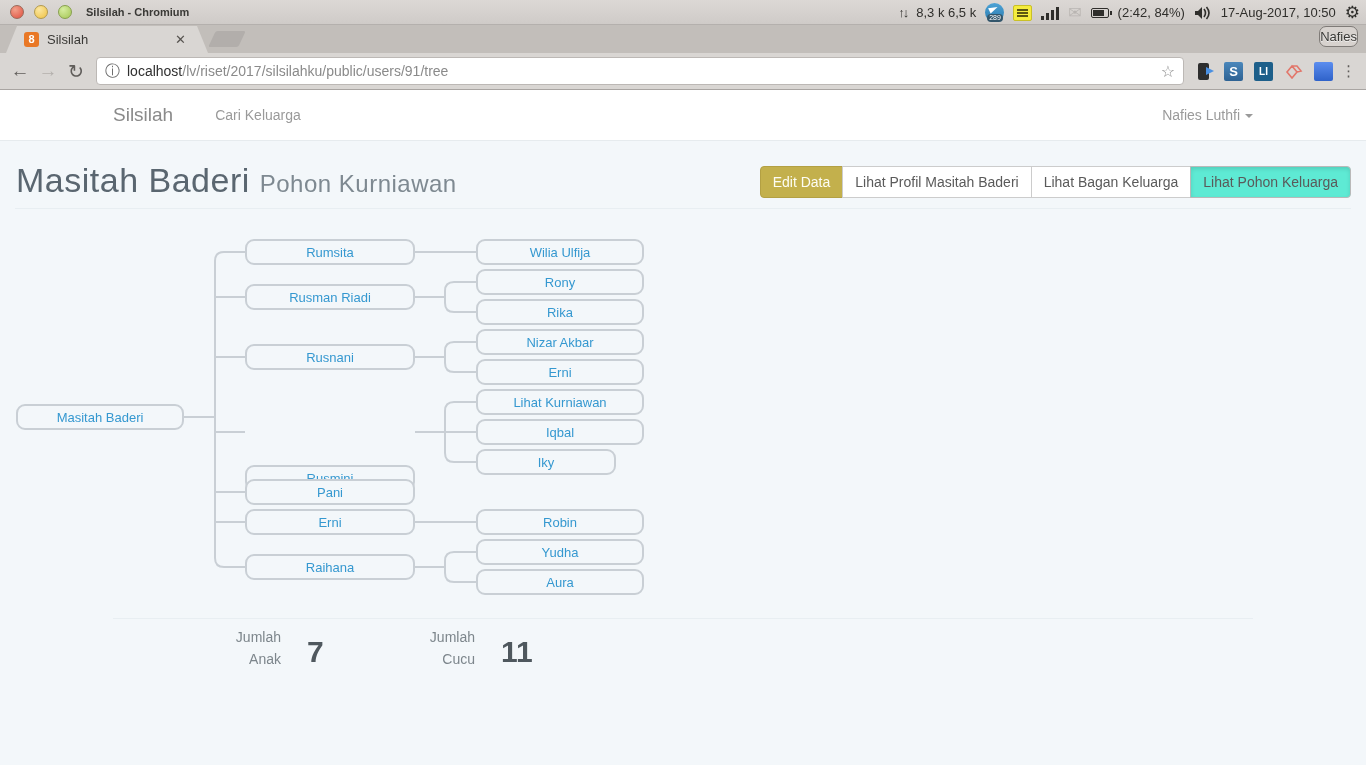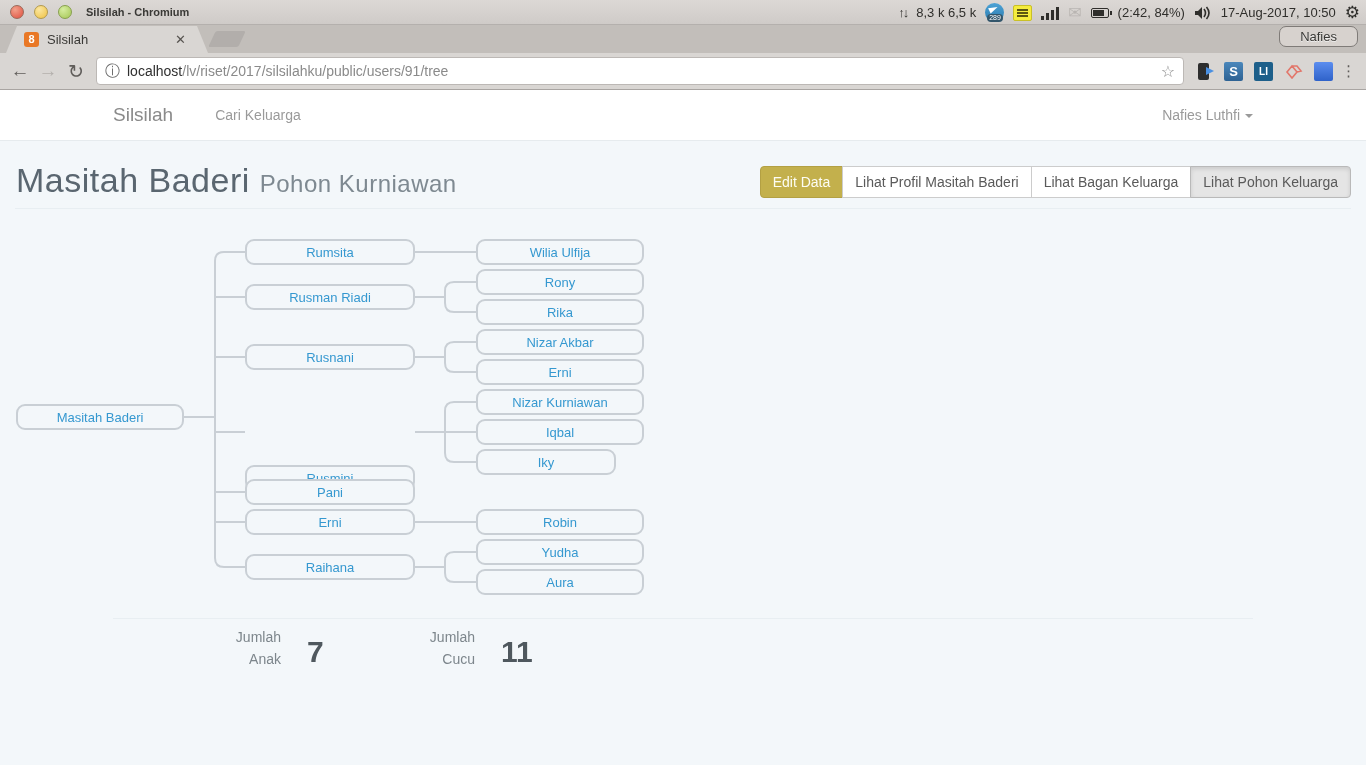--- a/index.html
+++ b/index.html
@@ -42,21 +42,21 @@
   .tabbar { position:relative; height:28px; background:#c2beba; }
   .tab { position:absolute; left:6px; top:1px; width:202px; height:27px;
     background:#d9d6d3; clip-path:polygon(0 100%, 11px 0, 191px 0, 100% 100%);
     display:flex; align-items:center; }
   .favicon { width:15px; height:15px; margin-left:18px; border-radius:3px; background:#e97826;
     color:#fff; font-weight:bold; font-size:11px; text-align:center; line-height:15px; }
   .tabtitle { font-size:13px; color:#3a3936; margin-left:8px; flex:1; }
   .tabclose { font-size:13px; color:#56534f; margin-right:22px; cursor:default; }
   .newtab { position:absolute; left:212px; top:6px; width:30px; height:16px;
     background:#b2aeab; transform:skewX(-25deg); border-radius:2px; }
-  .deskbadge { position:absolute; right:8px; top:1px; padding:2px 20px;
+  .deskbadge { position:absolute; right:8px; top:1px; padding:2px 0;
     background:#d7d2ce; border:1px solid #7f7b78; border-radius:7px;
     font-size:13px; color:#3a3936; text-shadow:0 1px 0 #eee; }
 
   
   .toolbar { position:relative; height:37px; background:#d9d6d3; border-bottom:1px solid #a9a5a2;
     display:flex; align-items:center; }
   .navbtn { font-size:19px; color:#5f5c59; width:28px; text-align:center; }
   .navbtn.disabled { color:#b3afac; }
   .urlbar { height:28px; flex:1; margin-left:6px; background:#fff; border:1px solid #bcb8b5;
     border-radius:4px; display:flex; align-items:center; padding:0 8px; }
@@ -91,21 +91,21 @@
   .pagetitle { position:absolute; left:16px; top:20px; font-size:34px; color:#5a6670;
     letter-spacing:0.5px; white-space:nowrap; }
   .pagetitle small { font-size:24px; color:#7e8991; }
   .hr1 { position:absolute; left:15px; right:15px; top:67px; border-top:1px solid #e8eef2; }
   .btngroup { position:absolute; right:15px; top:25px; display:flex; }
   .btn { font-size:14px; padding:7px 12px; background:#fff; border:1px solid #ccc;
     color:#5a5a5a; margin-left:-1px; white-space:nowrap; }
   .btn:first-child { border-radius:4px 0 0 4px; margin-left:0; }
   .btn:last-child { border-radius:0 4px 4px 0; }
   .btn.gold { background:#c3b04c; border-color:#b3a043; color:#fdfdf4; }
-  .btn.active { background:#e5e5e5; border-color:#b9b9b9; box-shadow:inset 0 2px 4px rgba(0,0,0,.12); }
+  .btn.active { background:#5eead4; border-color:#b9b9b9; box-shadow:inset 0 2px 4px rgba(0,0,0,.12); }
 
   .tree { position:absolute; left:0; top:99px; width:1366px; height:372px; }
   .tree svg { position:absolute; left:0; top:0; }
   .tnode { position:absolute; height:26px; line-height:24px; text-align:center;
     font-size:13px; color:#3598d0; background:#f3f7fa; border:2px solid #c9cfd5; border-radius:9px; }
 
   .hr2 { position:absolute; left:113px; width:1140px; top:477px; border-top:1px solid #e8eef2; }
   .stat { position:absolute; top:482px; display:flex; }
   .stat .lbl { width:100px; text-align:right; font-size:14px; color:#7d868c; line-height:22px; padding-top:3px; }
   .stat .val { font-size:30px; font-weight:bold; color:#4f585e; margin-left:26px; padding-top:12px; }
@@ -218,21 +218,21 @@
         <div class="tnode" style="left: 16px; top: 164px; width: 168px;">Masitah Baderi</div>
         <div class="tnode" style="left: 245px; top: -1px; width: 170px;">Rumsita</div>
         <div class="tnode" style="left: 476px; top: -1px; width: 168px;">Wilia Ulfija</div>
         <div class="tnode" style="left: 245px; top: 44px; width: 170px;">Rusman Riadi</div>
         <div class="tnode" style="left: 476px; top: 29px; width: 168px;">Rony</div>
         <div class="tnode" style="left: 476px; top: 59px; width: 168px;">Rika</div>
         <div class="tnode" style="left: 245px; top: 104px; width: 170px;">Rusnani</div>
         <div class="tnode" style="left: 476px; top: 89px; width: 168px;">Nizar Akbar</div>
         <div class="tnode" style="left: 476px; top: 119px; width: 168px;">Erni</div>
         <div class="tnode" style="left: 245px; top: 179px; width: 170px; margin-top: 46px;">Rusmini</div>
-        <div class="tnode" style="left: 476px; top: 149px; width: 168px;">Nizar Kurniawan</div>
+        <div class="tnode" style="left: 476px; top: 149px; width: 168px;">Lihat Kurniawan</div>
         <div class="tnode" style="left: 476px; top: 179px; width: 168px;">Iqbal</div>
         <div class="tnode" style="left: 476px; top: 209px; width: 140px;">Iky</div>
         <div class="tnode" style="left: 245px; top: 239px; width: 170px;">Pani</div>
         <div class="tnode" style="left: 245px; top: 269px; width: 170px;">Erni</div>
         <div class="tnode" style="left: 476px; top: 269px; width: 168px;">Robin</div>
         <div class="tnode" style="left: 245px; top: 314px; width: 170px;">Raihana</div>
         <div class="tnode" style="left: 476px; top: 299px; width: 168px;">Yudha</div>
         <div class="tnode" style="left: 476px; top: 329px; width: 168px;">Aura</div>
       </div>
 

